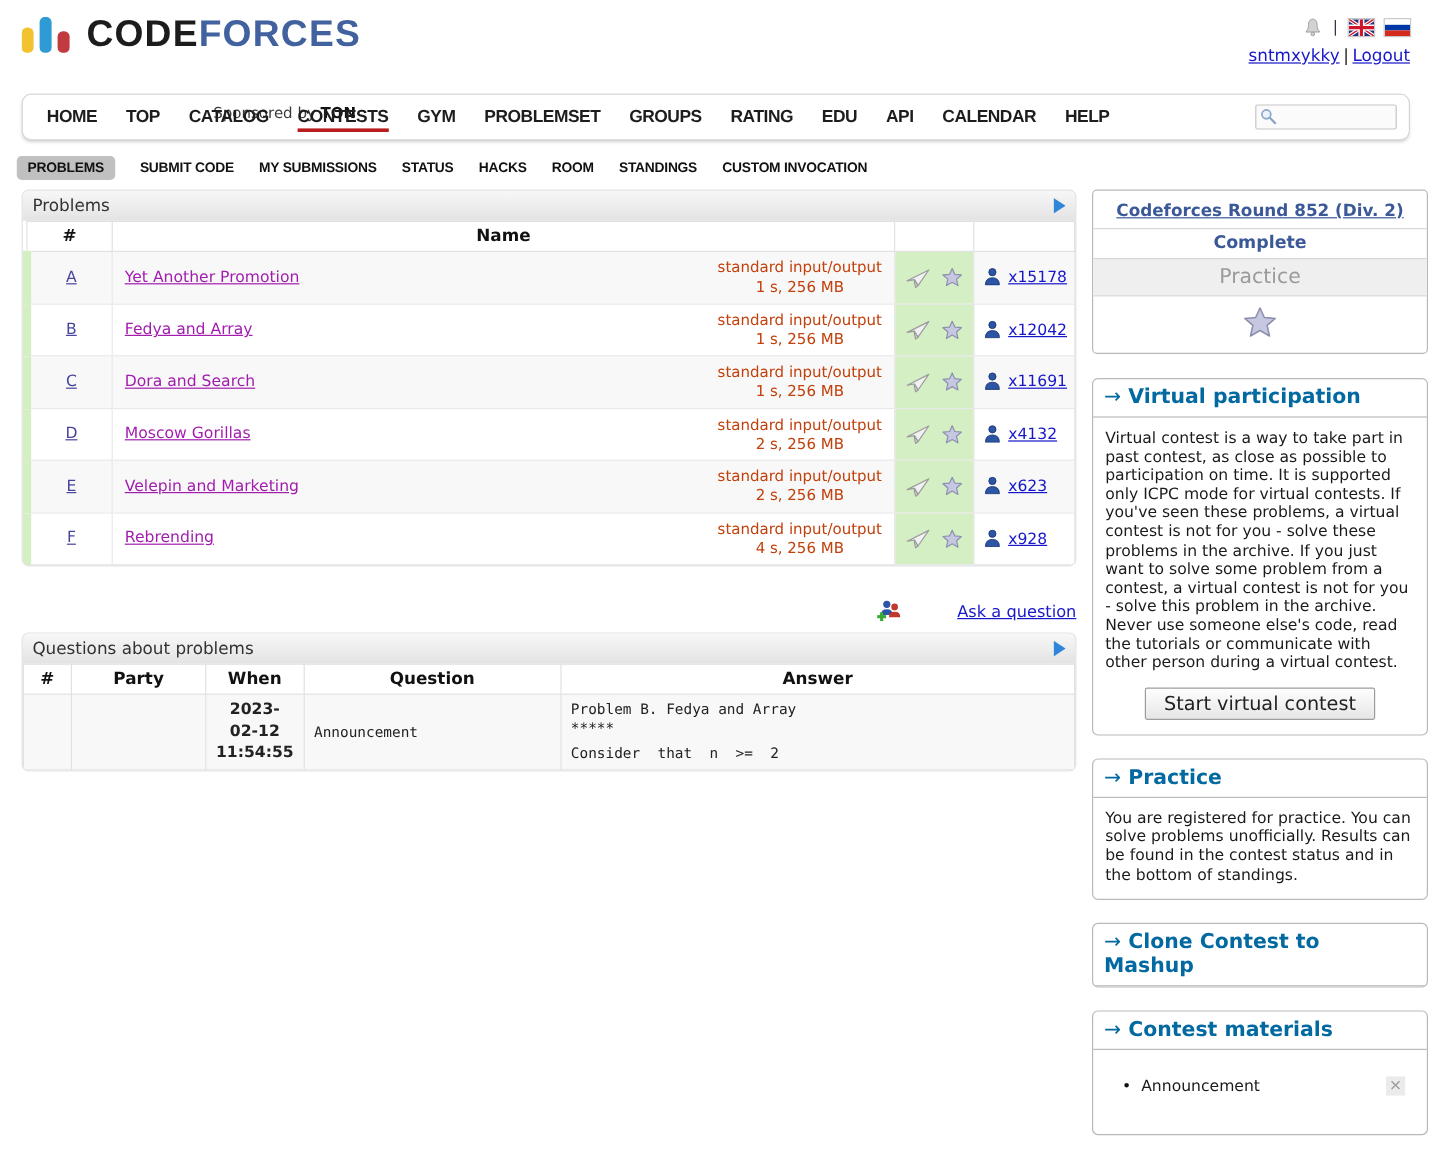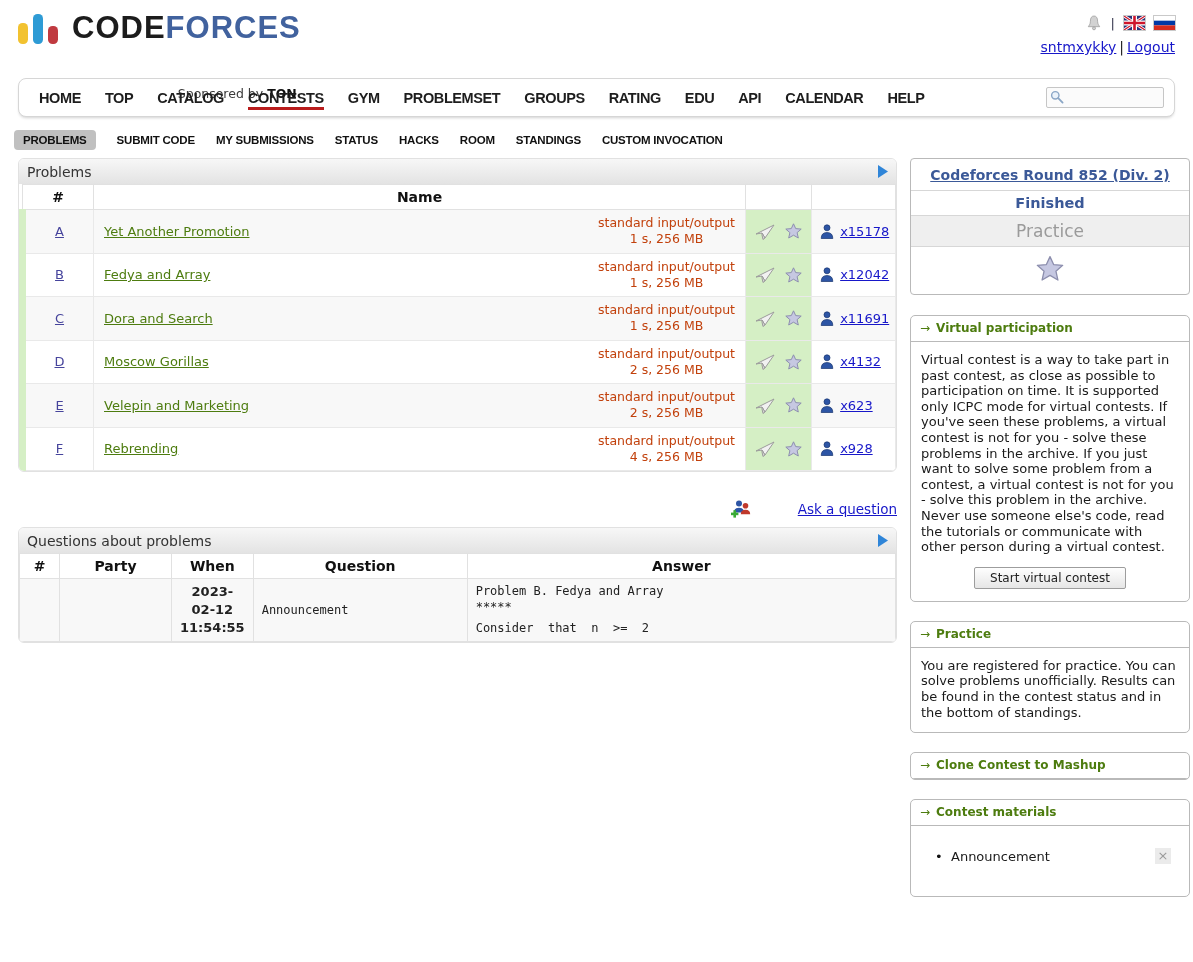--- a/index.html
+++ b/index.html
@@ -59,21 +59,21 @@
   .ptable { width:100%; border-collapse:collapse; font-size:13px; }
   .ptable th { border:1px solid #e1e1e1; background:#fff; font-size:14px; padding:4px 6px; color:#111; }
   .ptable td { border:1px solid #e9e9e9; }
   .ptable tbody tr:nth-child(odd) td { background:#f8f8f8; }
   .ptable tbody tr:nth-child(odd) td.act,
   .ptable tbody tr:nth-child(even) td.act { background:#d5efc5; }
   td.pid { width:64px; text-align:center; border-left:7px solid #d5efc5 !important; }
   td.pid a { color:#46449c; text-decoration:underline; cursor:pointer; }
   td.pname { padding:5px 10px; }
   .pname-flex { display:flex; align-items:center; justify-content:space-between; }
-  .pname-flex a { color:#4d7c0f; text-decoration:underline; cursor:pointer; }
+  .pname-flex a { color:#a21caf; text-decoration:underline; cursor:pointer; }
   .plimits { text-align:center; color:#c2410c; font-size:12.5px; line-height:1.3; }
   td.act { width:66px; text-align:center; padding:4px 2px; }
   td.act svg { margin:0 3px; vertical-align:middle; cursor:pointer; }
   td.cnt { width:84px; padding:4px 4px 4px 8px; white-space:nowrap; }
   td.cnt a { color:#1717c9; text-decoration:underline; font-size:13px; cursor:pointer; }
   td.cnt svg { vertical-align:-3px; margin-right:2px; }
 
   .complete-row { text-align:right; margin-top:8px; font-size:13px; }
   .complete-row a { color:#1717c9; text-decoration:underline; cursor:pointer; }
 
@@ -88,37 +88,37 @@
   td.q-num { width:40px; }
   td.q-party { width:112px; }
   td.q-when { width:74px; font-weight:bold; text-align:center; line-height:1.35; }
   td.q-question { width:214px; font-family:"DejaVu Sans Mono", monospace; font-size:12px; }
   td.q-answer { font-family:"DejaVu Sans Mono", monospace; font-size:12px; line-height:1.35; }
   .ans-line3 { margin-top:5px; white-space:pre; }
   .ans-line1 { white-space:pre; }
 
   
   .side-box { border:1px solid #b9b9b9; border-radius:5px; margin-bottom:19px; background:#fff; overflow:hidden; }
-  .side-caption { padding:5px 9px 6px 9px; font-size:12px; font-weight:bold; color:#4d7c0f;
+  .side-caption { padding:5px 9px 6px 9px; font-size:17px; font-weight:bold; color:#0369a1;
                   border-bottom:1px solid #b9b9b9; }
   .side-caption .arrow { font-weight:normal; margin-right:6px; }
   .side-body { padding:10px 10px 12px 10px; font-size:13px; line-height:1.2; color:#1a1a1a; }
 
   .contest-box { border:1px solid #b9b9b9; border-radius:4px; margin-bottom:20px; overflow:hidden; }
   .cb-row { text-align:center; border-top:1px solid #d7d7d7; }
   .cb-row:first-child { border-top:none; }
   .cb-title { padding:6px 4px; }
   .cb-title a { font-weight:bold; font-size:14px; color:#3b5998; text-decoration:underline; cursor:pointer; }
   .cb-status { padding:4px; font-weight:bold; font-size:14.5px; color:#3b5998; }
   .cb-mode { padding:5px; font-size:17px; color:#9a9a9a; background:#efefef; }
   .cb-star { padding:8px; }
   .cb-star svg { cursor:pointer; }
 
   .side-btn-row { text-align:center; margin-top:12px; }
-  button.gray-btn { font-family:"DejaVu Sans", sans-serif; font-size:12px; color:#222;
+  button.gray-btn { font-family:"DejaVu Sans", sans-serif; font-size:16px; color:#222;
                     border:1px solid #9d9d9d; background:linear-gradient(180deg,#fefefe,#e6e6e6);
                     padding:3px 15px; border-radius:2px; cursor:pointer; }
 
   .clone-body { text-align:center; }
   .clone-body .side-btn-row { margin-top:10px; margin-bottom:2px; }
 
   .materials-list { list-style:none; margin:4px 0 6px 0; }
   .materials-list li { position:relative; margin:13px 0; padding-left:30px; font-size:13px; }
   .materials-list li::before { content:"•"; position:absolute; left:14px; top:0; color:#111; }
   .materials-list li a { color:#1a1a1a; text-decoration:none; cursor:pointer; }
@@ -445,21 +445,21 @@
           </tr>
         </tbody>
       </table>
     </div>
   </div>
 
   <div class="side-col">
 
     <div class="contest-box">
       <div class="cb-row cb-title"><a>Codeforces Round 852 (Div. 2)</a></div>
-      <div class="cb-row cb-status">Finished</div>
+      <div class="cb-row cb-status">Complete</div>
       <div class="cb-row cb-mode">Practice</div>
       <div class="cb-row cb-star">
         <svg width="28" height="27" viewBox="0 0 17 16">
             <polygon points="8.5,0.8 10.7,5.6 16.2,6.1 12.1,9.6 13.3,15 8.5,12.2 3.7,15 4.9,9.6 0.8,6.1 6.3,5.6" fill="#c6c8e2" stroke="#8d8fae" stroke-width="0.8" stroke-linejoin="round"></polygon>
           </svg>
       </div>
     </div>
 
     <div class="side-box">
       <div class="side-caption"><span class="arrow">→</span><span>Virtual participation</span></div>

